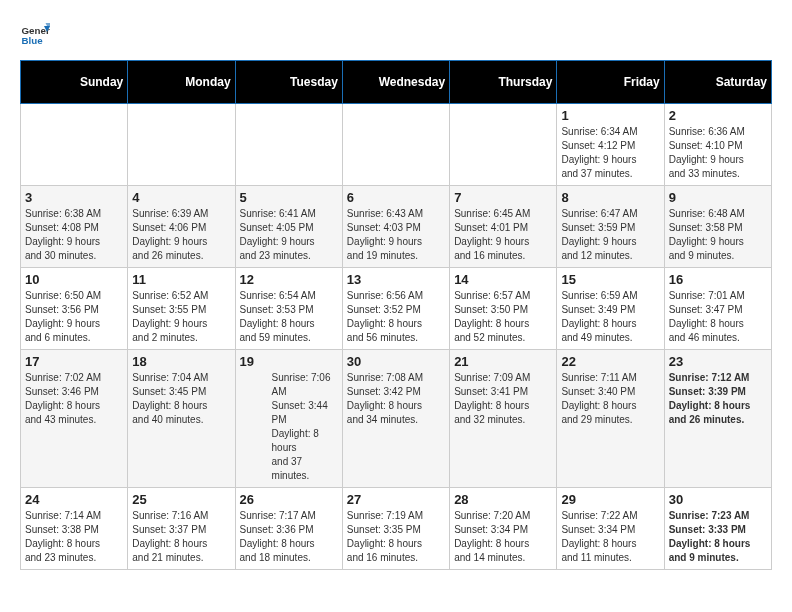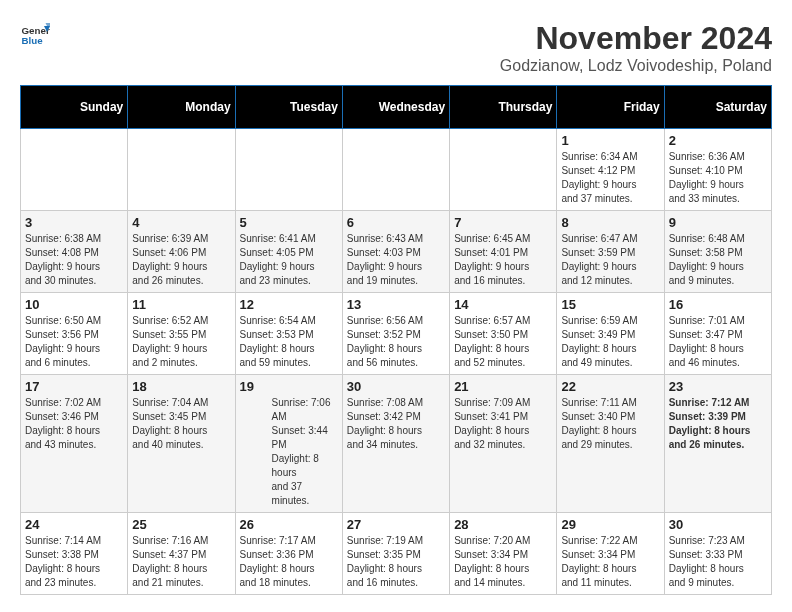--- a/index.html
+++ b/index.html
@@ -82,24 +82,20 @@
 
 <div class="header">
   <div class="logo">
     <svg class="logo-icon" viewBox="0 0 40 40">
       <text x="2" y="18" font-size="13" font-weight="bold" fill="#333">General</text>
       <text x="2" y="32" font-size="13" font-weight="bold" fill="#1a6eb5">Blue</text>
       <polygon points="32,8 40,8 36,16" fill="#1a6eb5"></polygon>
       <polygon points="34,4 42,4 38,12" fill="#1a6eb5" opacity="0.6"></polygon>
     </svg>
   </div>
-  <div class="title-block">
-    <div class="month-title">November 2024</div>
-    <div class="location">Godzianow, Lodz Voivodeship, Poland</div>
-  </div>
 </div>
 
 <table class="calendar">
   <thead>
     <tr id="weekday-header">
         <th>Sunday</th>
         <th>Monday</th>
         <th>Tuesday</th>
         <th>Wednesday</th>
         <th>Thursday</th>
@@ -286,21 +282,21 @@
         <td>
           <div class="day-number">24</div>
           <div class="day-info" style="white-space: pre-line;">Sunrise: 7:14 AM
 Sunset: 3:38 PM
 Daylight: 8 hours
 and 23 minutes.</div>
         </td>
         <td>
           <div class="day-number">25</div>
           <div class="day-info" style="white-space: pre-line;">Sunrise: 7:16 AM
-Sunset: 4:37 PM
+Sunset: 3:37 PM
 Daylight: 8 hours
 and 21 minutes.</div>
         </td>
         <td>
           <div class="day-number">26</div>
           <div class="day-info" style="white-space: pre-line;">Sunrise: 7:17 AM
 Sunset: 3:36 PM
 Daylight: 8 hours
 and 18 minutes.</div>
         </td>
@@ -320,20 +316,20 @@
         </td>
         <td>
           <div class="day-number">29</div>
           <div class="day-info" style="white-space: pre-line;">Sunrise: 7:22 AM
 Sunset: 3:34 PM
 Daylight: 8 hours
 and 11 minutes.</div>
         </td>
         <td>
           <div class="day-number">30</div>
-          <div class="day-info" style="white-space: pre-line;">Sunrise: 7:23 AM
+          <div class="day-info" style="white-space: pre-line; font-weight: bold;">Sunrise: 7:23 AM
 Sunset: 3:33 PM
 Daylight: 8 hours
 and 9 minutes.</div>
         </td>
       </tr>
     </tbody>
 </table>
 
 </body></html>

